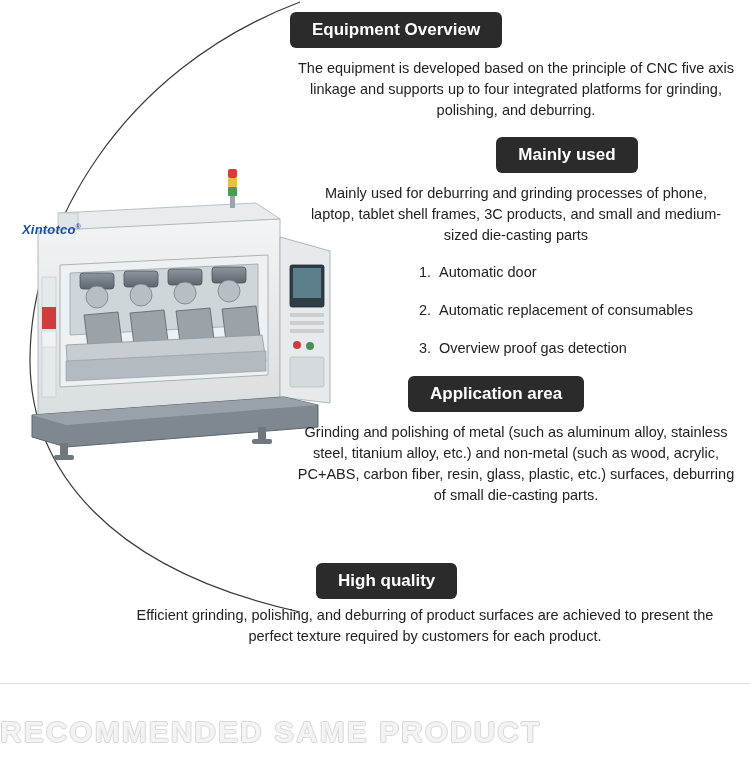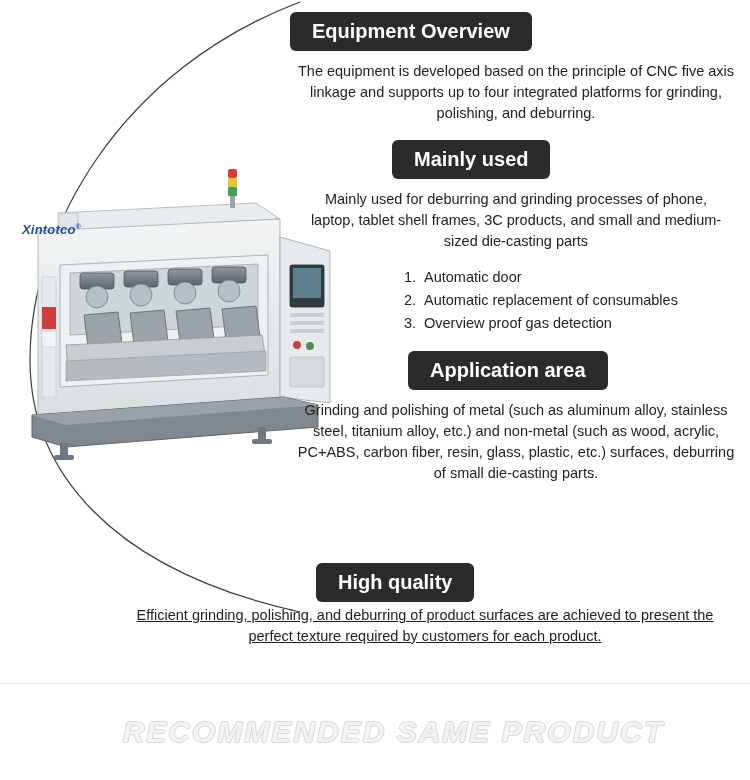--- a/index.html
+++ b/index.html
@@ -60,31 +60,31 @@
     position: absolute;
     left: 290px;
     top: 12px;
     width: 452px;
   }
 
   .pill {
     display: inline-block;
     background: #2b2b2b;
     color: #ffffff;
-    font-size: 20px;
+    font-size: 17px;
     font-weight: bold;
     padding: 9px 22px 10px 22px;
     border-radius: 6px;
     line-height: 1;
     white-space: nowrap;
   }
 
   .pill-row { margin-bottom: 10px; }
   .pill-row.indent-1 { padding-left: 0px; }
-  .pill-row.indent-2 { padding-left: 102px; }
+  .pill-row.indent-2 { padding-left: 102px; text-align: center; }
   .pill-row.indent-3 { padding-left: 130px; }
   .pill-row.indent-4 { padding-left: 118px; }
 
   .para {
     font-size: 14.5px;
     line-height: 21px;
     color: #222;
     text-align: center;
     margin: 0 0 16px 0;
   }
@@ -93,33 +93,32 @@
   .para.p2 { padding: 0 12px; margin-bottom: 14px; }
   .para.p4 { padding: 0 6px; margin-bottom: 14px; }
 
   .numlist {
     margin: 2px 0 16px 0;
     padding-left: 130px;
     font-size: 14.5px;
     line-height: 23px;
     color: #222;
   }
-  .numlist li { margin: 0; padding-left: 4px; }
+  .numlist li { margin: 15px; padding-left: 4px; }
 
   
   .bottom-para {
     position: absolute;
     left: 120px;
     top: 605px;
     width: 610px;
     font-size: 14.5px;
     line-height: 21px;
     color: #222;
     text-align: center;
-    text-decoration: underline;
   }
 
   .pill-highquality {
     position: absolute;
     left: 300px;
     top: 563px;
     padding-left: 16px;
   }
 
   
@@ -133,22 +132,21 @@
   }
   .banner {
     position: absolute;
     left: 0;
     top: 684px;
     width: 664px;
     height: 96px;
     background: #ffffff;
     display: flex;
     align-items: center;
-    justify-content: flex-end;
-    font-style: italic;
+    justify-content: flex-start;
   }
   .banner-text {
     font-size: 30px;
     font-weight: bold;
     letter-spacing: 2px;
     color: #f3f3f3;
     text-shadow:
       -1px 0 #d8d8d8, 0 1px #d8d8d8, 1px 0 #d8d8d8, 0 -1px #d8d8d8;
     white-space: nowrap;
   }

